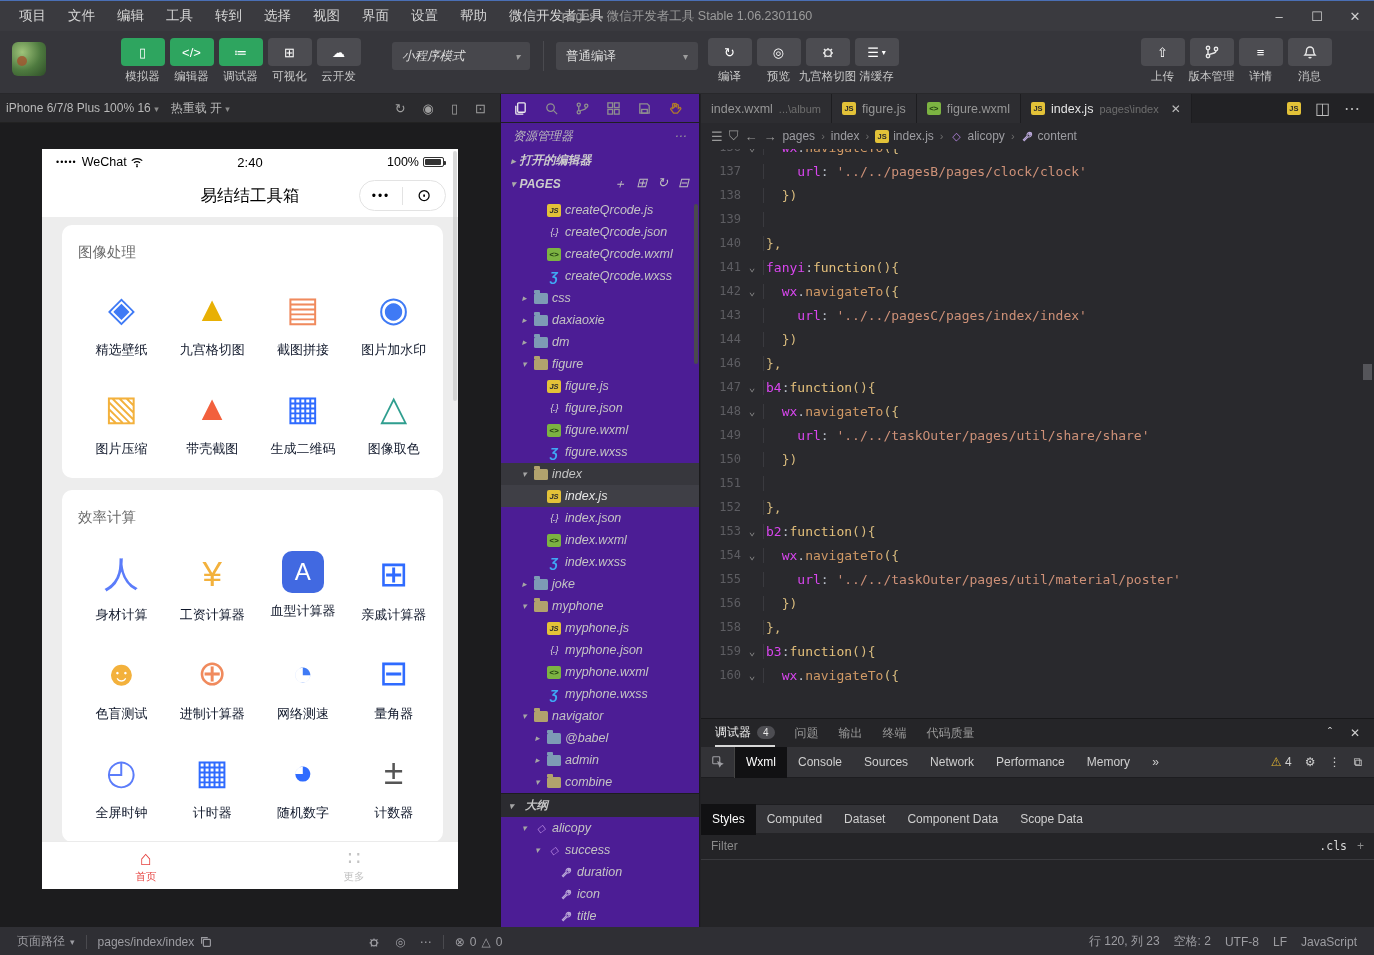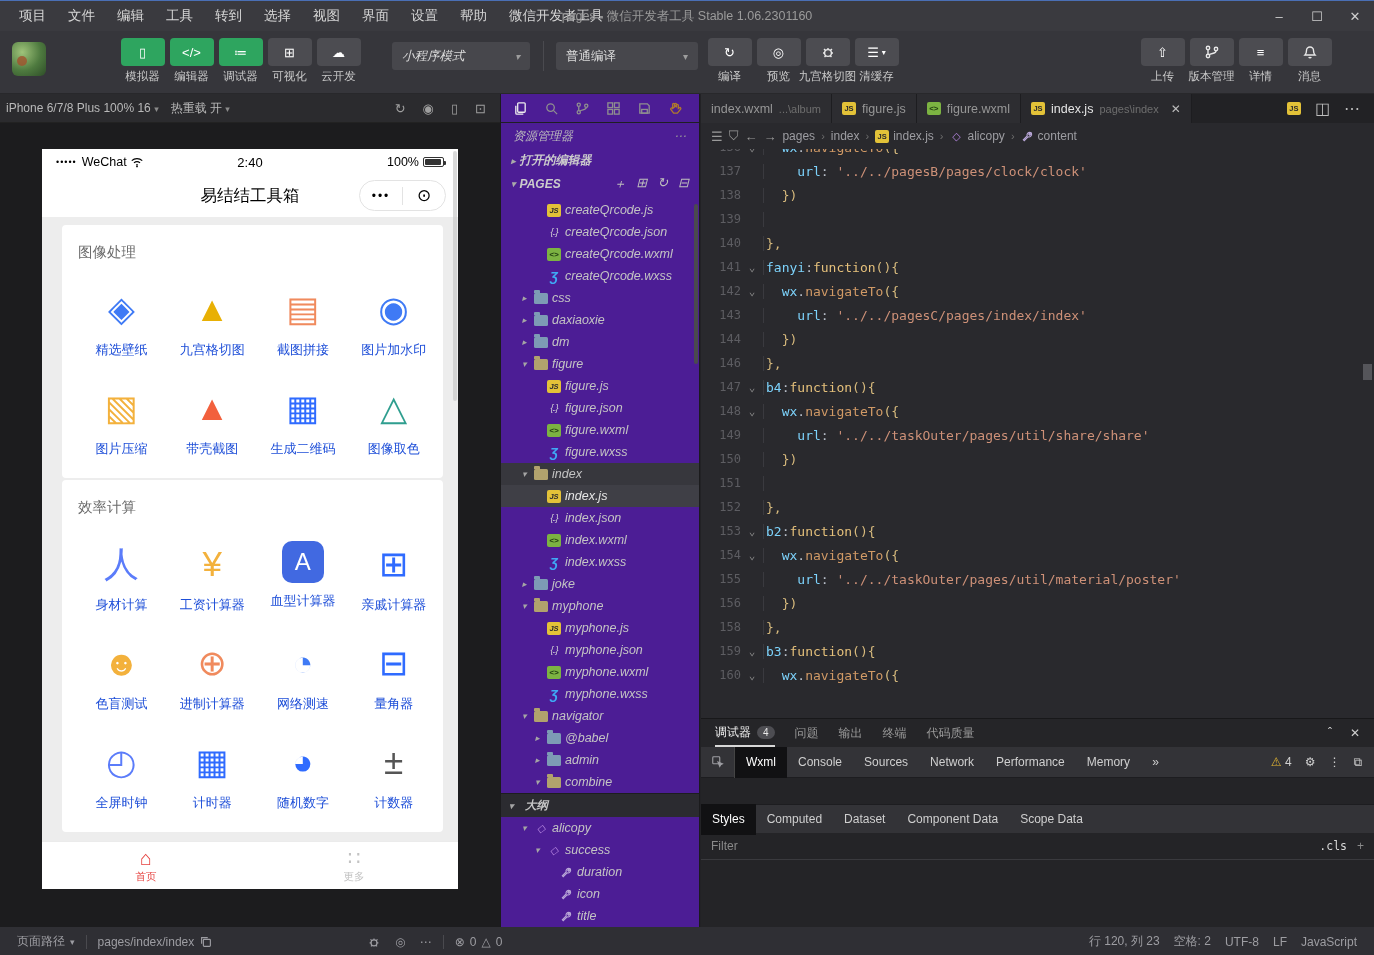--- a/index.html
+++ b/index.html
@@ -44,27 +44,27 @@
   .batt { width:21px; height:10px; border:1px solid #333; border-radius:2px; position:relative; }
   .batt i { position:absolute; left:1px; top:1px; bottom:1px; width:16px; background:#333; border-radius:1px; }
   .batt::after { content:""; position:absolute; right:-3px; top:2.5px; width:2px; height:4px; background:#333; border-radius:0 1px 1px 0; }
   .p-nav { height:42px; position:relative; display:flex; align-items:center; justify-content:center; background:#fff; }
   .p-title { font-size:16.5px; color:#000; }
   .capsule { position:absolute; right:12px; top:5px; width:87px; height:31px; border:1px solid #e3e3e3; border-radius:16px; display:flex; align-items:center; background:#fff; }
   .capsule .cap-dots { flex:1; text-align:center; font-size:12px; letter-spacing:2px; color:#000; }
   .capsule .cap-div { width:1px; height:18px; background:#e3e3e3; }
   .capsule .cap-target { flex:1; text-align:center; font-size:17px; color:#000; line-height:1; }
   .p-content { position:absolute; left:0; right:0; top:68px; bottom:48px; background:#ededed; overflow:hidden; padding:8px 15px 0 20px; }
-  .card { background:#fff; border-radius:4px; padding:14px 4px 20px 14px; margin-bottom:2px; }
+  .card { background:#fff; border-radius:10px; padding:14px 4px 20px 14px; margin-bottom:12px; }
   .card-title { font-size:14.5px; color:#6b6b6b; padding:4px 0 2px 2px; }
   .grid { display:grid; grid-template-columns:repeat(4,1fr); row-gap:26px; margin-top:22px; }
   .gitem { display:flex; flex-direction:column; align-items:center; gap:9px; cursor:pointer; }
   .gicon { font-size:35px; line-height:46px; height:46px; }
   .gicon.gbg { width:42px; height:42px; border-radius:10px; font-size:24px; line-height:42px; text-align:center; }
-  .glabel { font-size:13px; color:#1d4ed8; white-space:nowrap; }
+  .glabel { font-size:13px; color:#0f172a; white-space:nowrap; }
   .p-scroll { position:absolute; right:1px; top:2px; width:4px; height:250px; background:#c9c9c9; border-radius:2px; opacity:.7; }
   .p-tabbar { position:absolute; left:0; right:0; bottom:0; height:48px; background:#fff; border-top:1px solid #ebebeb; display:flex; }
   .p-tab { flex:1; display:flex; flex-direction:column; align-items:center; justify-content:center; gap:1px; cursor:pointer; }
   .p-tab .ti { font-size:20px; line-height:22px; }
   .p-tab .tl { font-size:10.5px; }
 
   
   .explorer { position:absolute; left:500px; top:93px; width:200px; height:833px; background:#4c1d95; border-left:1px solid #1b1b1d; border-right:1px solid #1b1b1d; color:#c4c4c4;font-style:italic; }
   .exp-strip { height:29px; display:flex; align-items:center; gap:16px; padding:0 12px; border-bottom:1px solid #1f1f22; }
   .exp-strip svg { width:15px; height:15px; fill:none; stroke:#8f8f8f; stroke-width:1.4; cursor:pointer; }
@@ -106,21 +106,21 @@
   .breadcrumb .bi { color:#9a9a9a; font-size:13px; }
   .breadcrumb .sep { color:#6e6e6e; font-size:11px; }
   .crumb { display:flex; align-items:center; gap:4px; cursor:pointer; }
   .code-wrap { position:absolute; left:0; right:0; top:55px; bottom:209px; overflow:hidden; background:#29292d; font-family:"DejaVu Sans Mono", monospace; font-size:13px; }
   .code-lines { margin-top:-14px; }
   .cline { height:24px; display:flex; align-items:center; }
   .gut { width:40px; text-align:right; color:#5d5d62; font-size:12px; flex:none; }
   .foldc { width:22px; text-align:center; color:#8a8a8a; font-size:11px; flex:none; }
   .ctext { white-space:pre; border-left:1px solid #3a3a3f; padding-left:2px; }
   .tk-t { color:#ccc; }
-  .tk-p { color:#7dd3fc; }
+  .tk-p { color:#d946ef; }
   .tk-k { color:#e5c07b; }
   .tk-m { color:#d19a66; }
   .tk-s { color:#ce9178; }
   .tk-b { color:#d7ba7d; }
   .tk-w { color:#b8bfc9; }
   .ed-scroll { position:absolute; right:2px; top:215px; width:9px; height:16px; background:#55555a; }
 
   
   .debugger { position:absolute; left:0; right:0; bottom:0; height:209px; background:#242427; border-top:1px solid #18181a; font-size:12px; }
   .dbg-r1 { height:28px; background:#252528; display:flex; align-items:center; gap:20px; padding:0 14px; color:#9a9a9a; }

